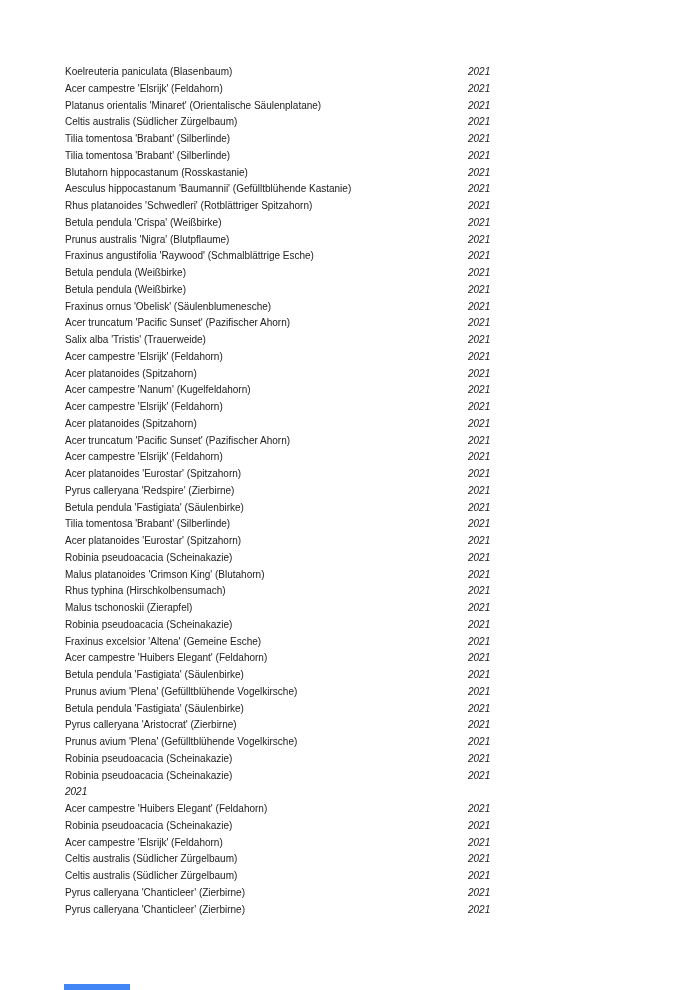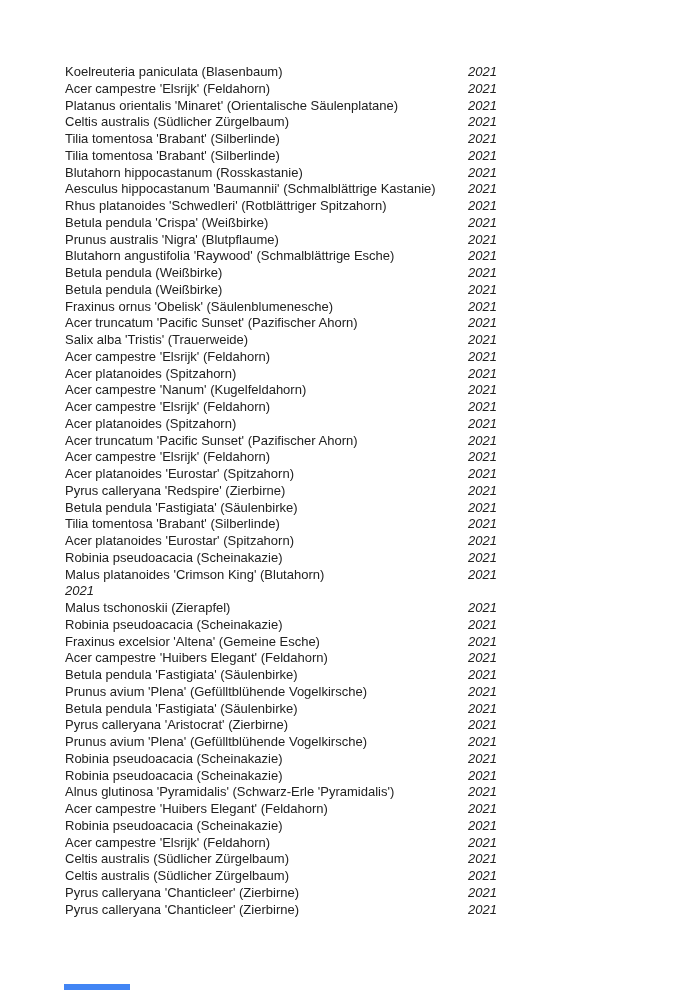--- a/index.html
+++ b/index.html
@@ -16,21 +16,21 @@
   }
   .tree-list {
     position: absolute;
     top: 64px;
     left: 65px;
     right: 0;
   }
   .tree-row {
     display: flex;
     align-items: flex-start;
-    font-size: 13px;
+    font-size: 10px;
     line-height: 16.75px;
     color: #212121;
     white-space: nowrap;
   }
   .tree-name {
     width: 403px;
     flex: 0 0 403px;
     overflow: hidden;
   }
   .tree-year {
@@ -79,41 +79,41 @@
     <span class="tree-name">Tilia tomentosa 'Brabant' (Silberlinde)</span>
     <span class="tree-year">2021</span>
   </div>
 
   <div class="tree-row">
     <span class="tree-name">Blutahorn hippocastanum (Rosskastanie)</span>
     <span class="tree-year">2021</span>
   </div>
 
   <div class="tree-row">
-    <span class="tree-name">Aesculus hippocastanum 'Baumannii' (Schmalblättrige Kastanie)</span>
+    <span class="tree-name">Aesculus hippocastanum 'Baumannii' (Gefülltblühende Kastanie)</span>
     <span class="tree-year">2021</span>
   </div>
 
   <div class="tree-row">
     <span class="tree-name">Rhus platanoides 'Schwedleri' (Rotblättriger Spitzahorn)</span>
     <span class="tree-year">2021</span>
   </div>
 
   <div class="tree-row">
     <span class="tree-name">Betula pendula 'Crispa' (Weißbirke)</span>
     <span class="tree-year">2021</span>
   </div>
 
   <div class="tree-row">
     <span class="tree-name">Prunus australis 'Nigra' (Blutpflaume)</span>
     <span class="tree-year">2021</span>
   </div>
 
   <div class="tree-row">
-    <span class="tree-name">Blutahorn angustifolia 'Raywood' (Schmalblättrige Esche)</span>
+    <span class="tree-name">Fraxinus angustifolia 'Raywood' (Schmalblättrige Esche)</span>
     <span class="tree-year">2021</span>
   </div>
 
   <div class="tree-row">
     <span class="tree-name">Betula pendula (Weißbirke)</span>
     <span class="tree-year">2021</span>
   </div>
 
   <div class="tree-row">
     <span class="tree-name">Betula pendula (Weißbirke)</span>
@@ -199,20 +199,21 @@
     <span class="tree-name">Robinia pseudoacacia (Scheinakazie)</span>
     <span class="tree-year">2021</span>
   </div>
 
   <div class="tree-row">
     <span class="tree-name">Malus platanoides 'Crimson King' (Blutahorn)</span>
     <span class="tree-year">2021</span>
   </div>
 
   <div class="tree-row">
+    <span class="tree-name">Rhus typhina (Hirschkolbensumach)</span>
     <span class="tree-year">2021</span>
   </div>
 
   <div class="tree-row">
     <span class="tree-name">Malus tschonoskii (Zierapfel)</span>
     <span class="tree-year">2021</span>
   </div>
 
   <div class="tree-row">
     <span class="tree-name">Robinia pseudoacacia (Scheinakazie)</span>
@@ -258,21 +259,20 @@
     <span class="tree-name">Robinia pseudoacacia (Scheinakazie)</span>
     <span class="tree-year">2021</span>
   </div>
 
   <div class="tree-row">
     <span class="tree-name">Robinia pseudoacacia (Scheinakazie)</span>
     <span class="tree-year">2021</span>
   </div>
 
   <div class="tree-row">
-    <span class="tree-name">Alnus glutinosa 'Pyramidalis' (Schwarz-Erle 'Pyramidalis')</span>
     <span class="tree-year">2021</span>
   </div>
 
   <div class="tree-row">
     <span class="tree-name">Acer campestre 'Huibers Elegant' (Feldahorn)</span>
     <span class="tree-year">2021</span>
   </div>
 
   <div class="tree-row">
     <span class="tree-name">Robinia pseudoacacia (Scheinakazie)</span>

